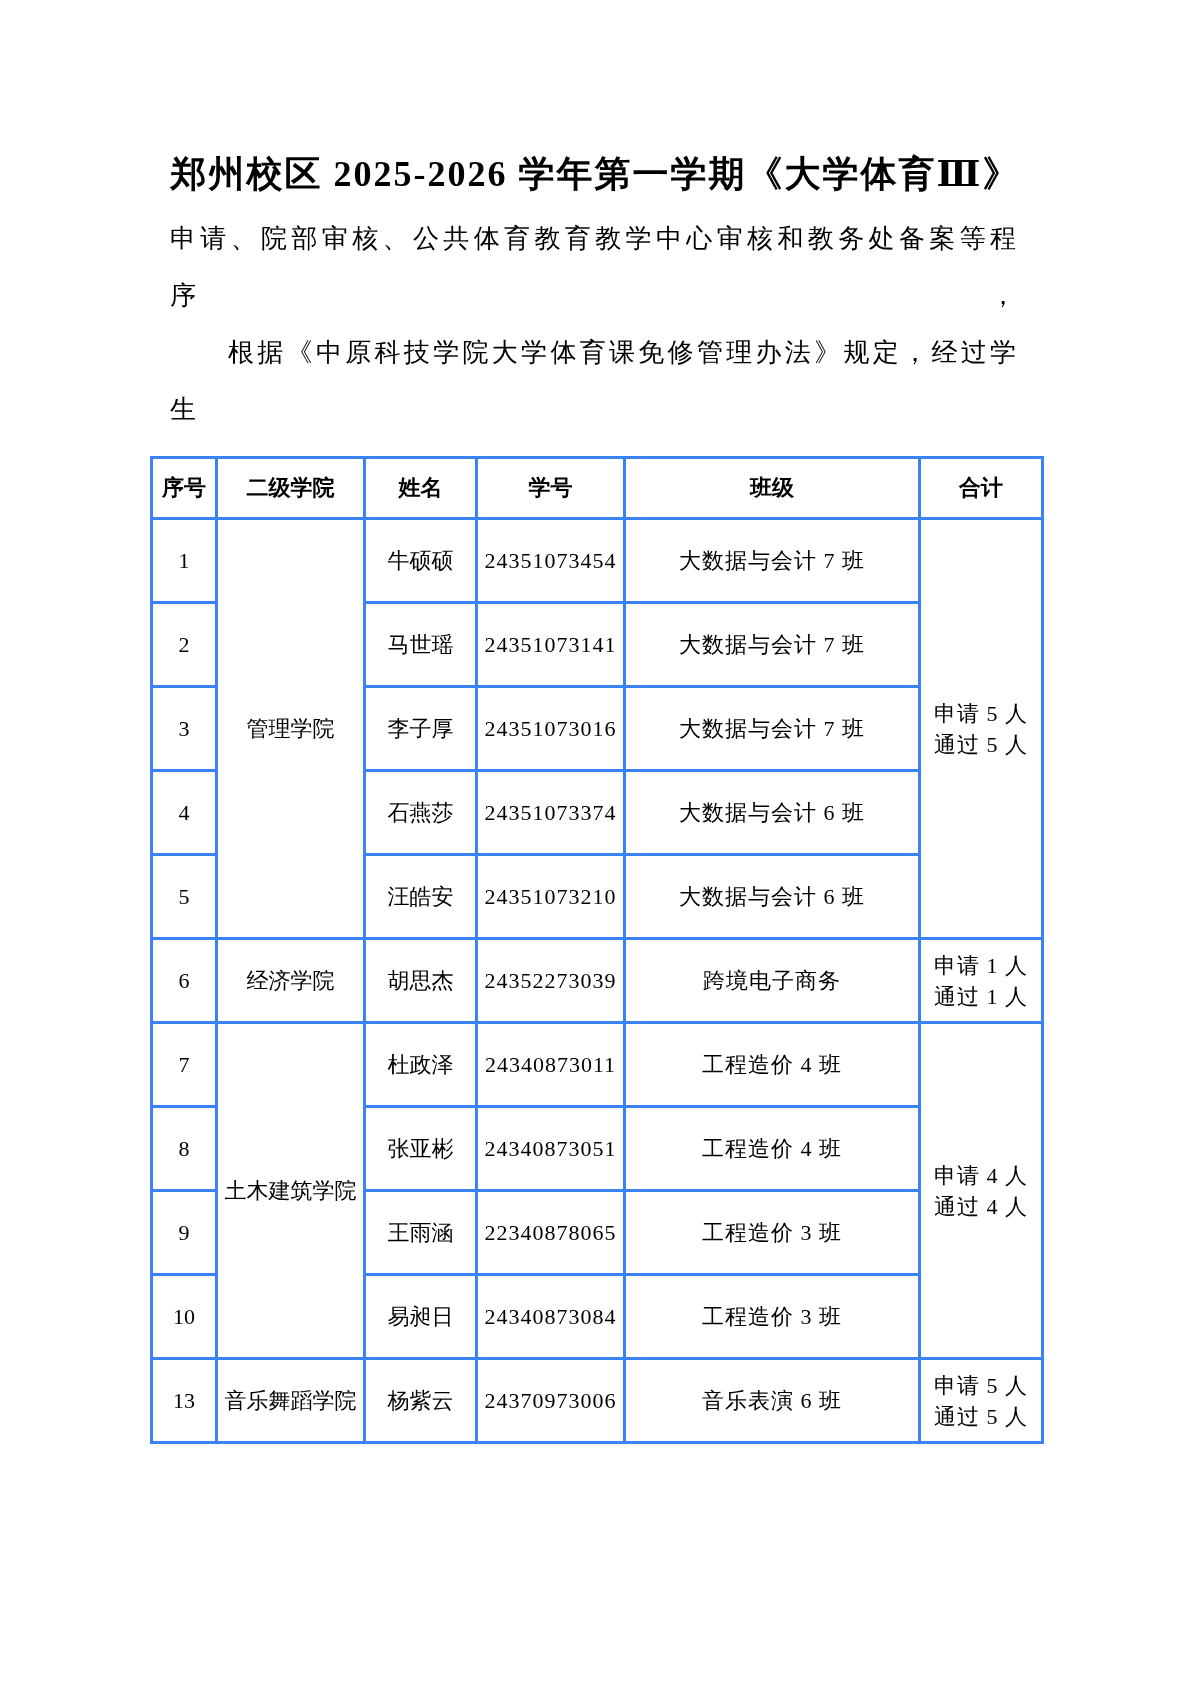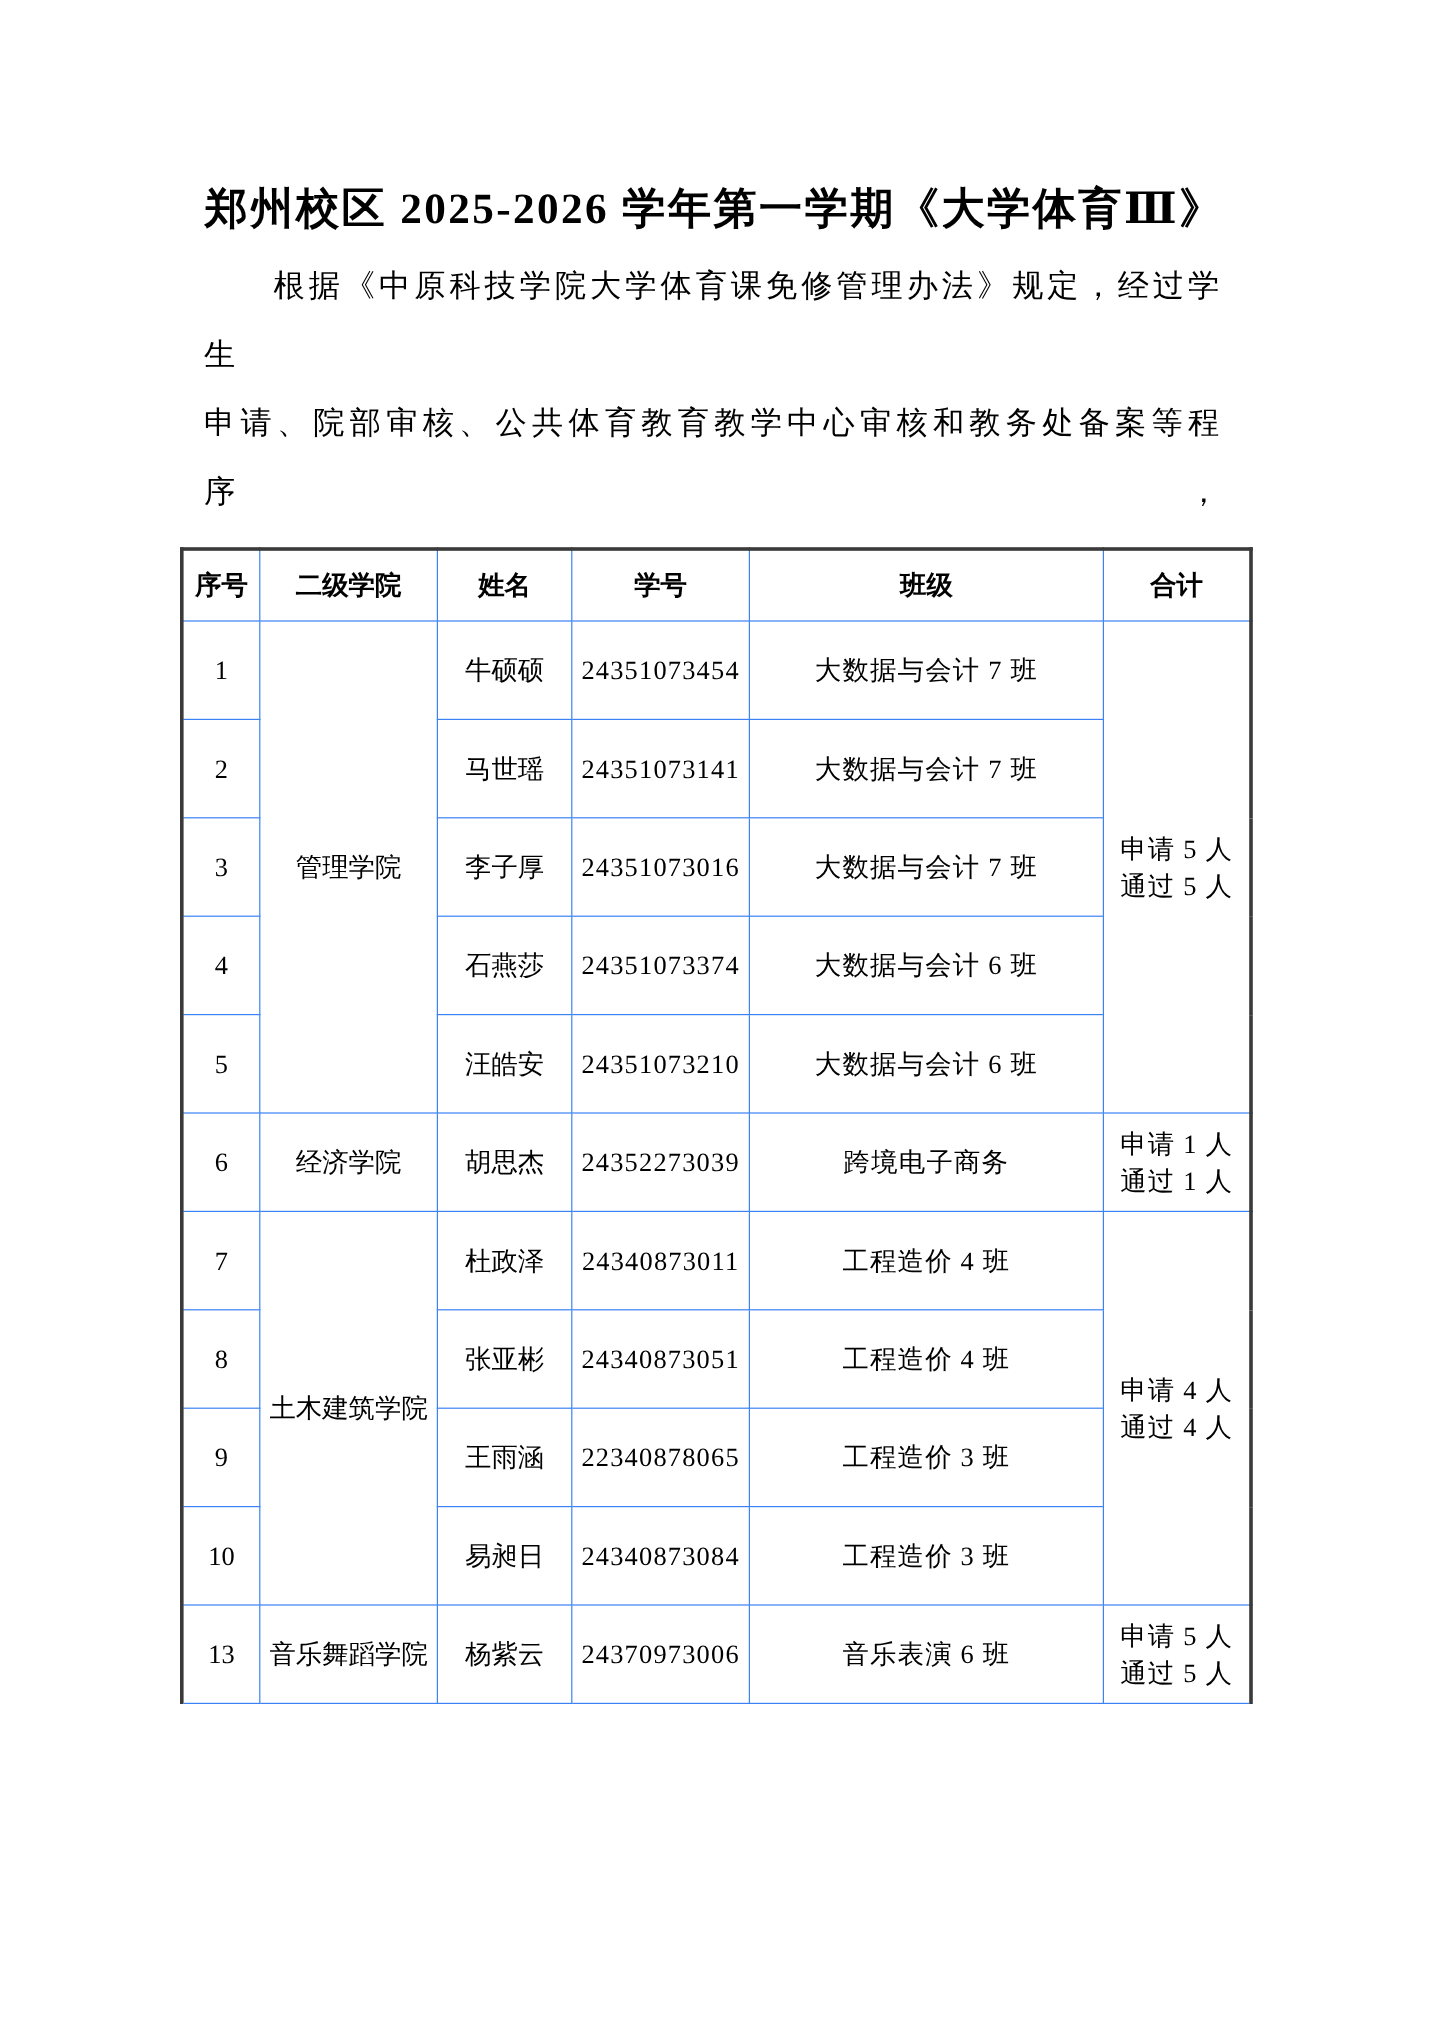--- a/index.html
+++ b/index.html
@@ -41,21 +41,21 @@
   
   table.roster {
     margin: 18px 0 0 150px;
     width: 891px;
     table-layout: fixed;
     border-collapse: collapse;
     border: 3px solid #3a3a3a;
     border-bottom: 0;            
   }
   table.roster th, table.roster td {
-    border: 1px solid #3b82f6;
+    border: 3px solid #3b82f6;
     text-align: center;
     vertical-align: middle;
     padding: 0 2px;
     overflow: hidden;
   }
   table.roster th {
     height: 58px;
     font-family: "Liberation Sans", sans-serif;
     font-weight: bold;
     font-size: 22px;
@@ -74,22 +74,22 @@
 </head>
 <body>
 
 <div class="page">
 
   <div class="title-block">
     <div>郑州校区 2025-2026 学年第一学期《大学体育Ⅲ》</div>
   </div>
 
   <div class="paragraph">
+    <div class="line just">申请、院部审核、公共体育教育教学中心审核和教务处备案等程序，</div>
     <div class="line just indent">根据《中原科技学院大学体育课免修管理办法》规定，经过学生</div>
-    <div class="line just">申请、院部审核、公共体育教育教学中心审核和教务处备案等程序，</div>
   </div>
 
   <table class="roster">
     <colgroup>
       <col style="width:65px">
         <col style="width:148px">
         <col style="width:112px">
       <col style="width:148px">
         <col style="width:295px">
         <col style="width:123px">

